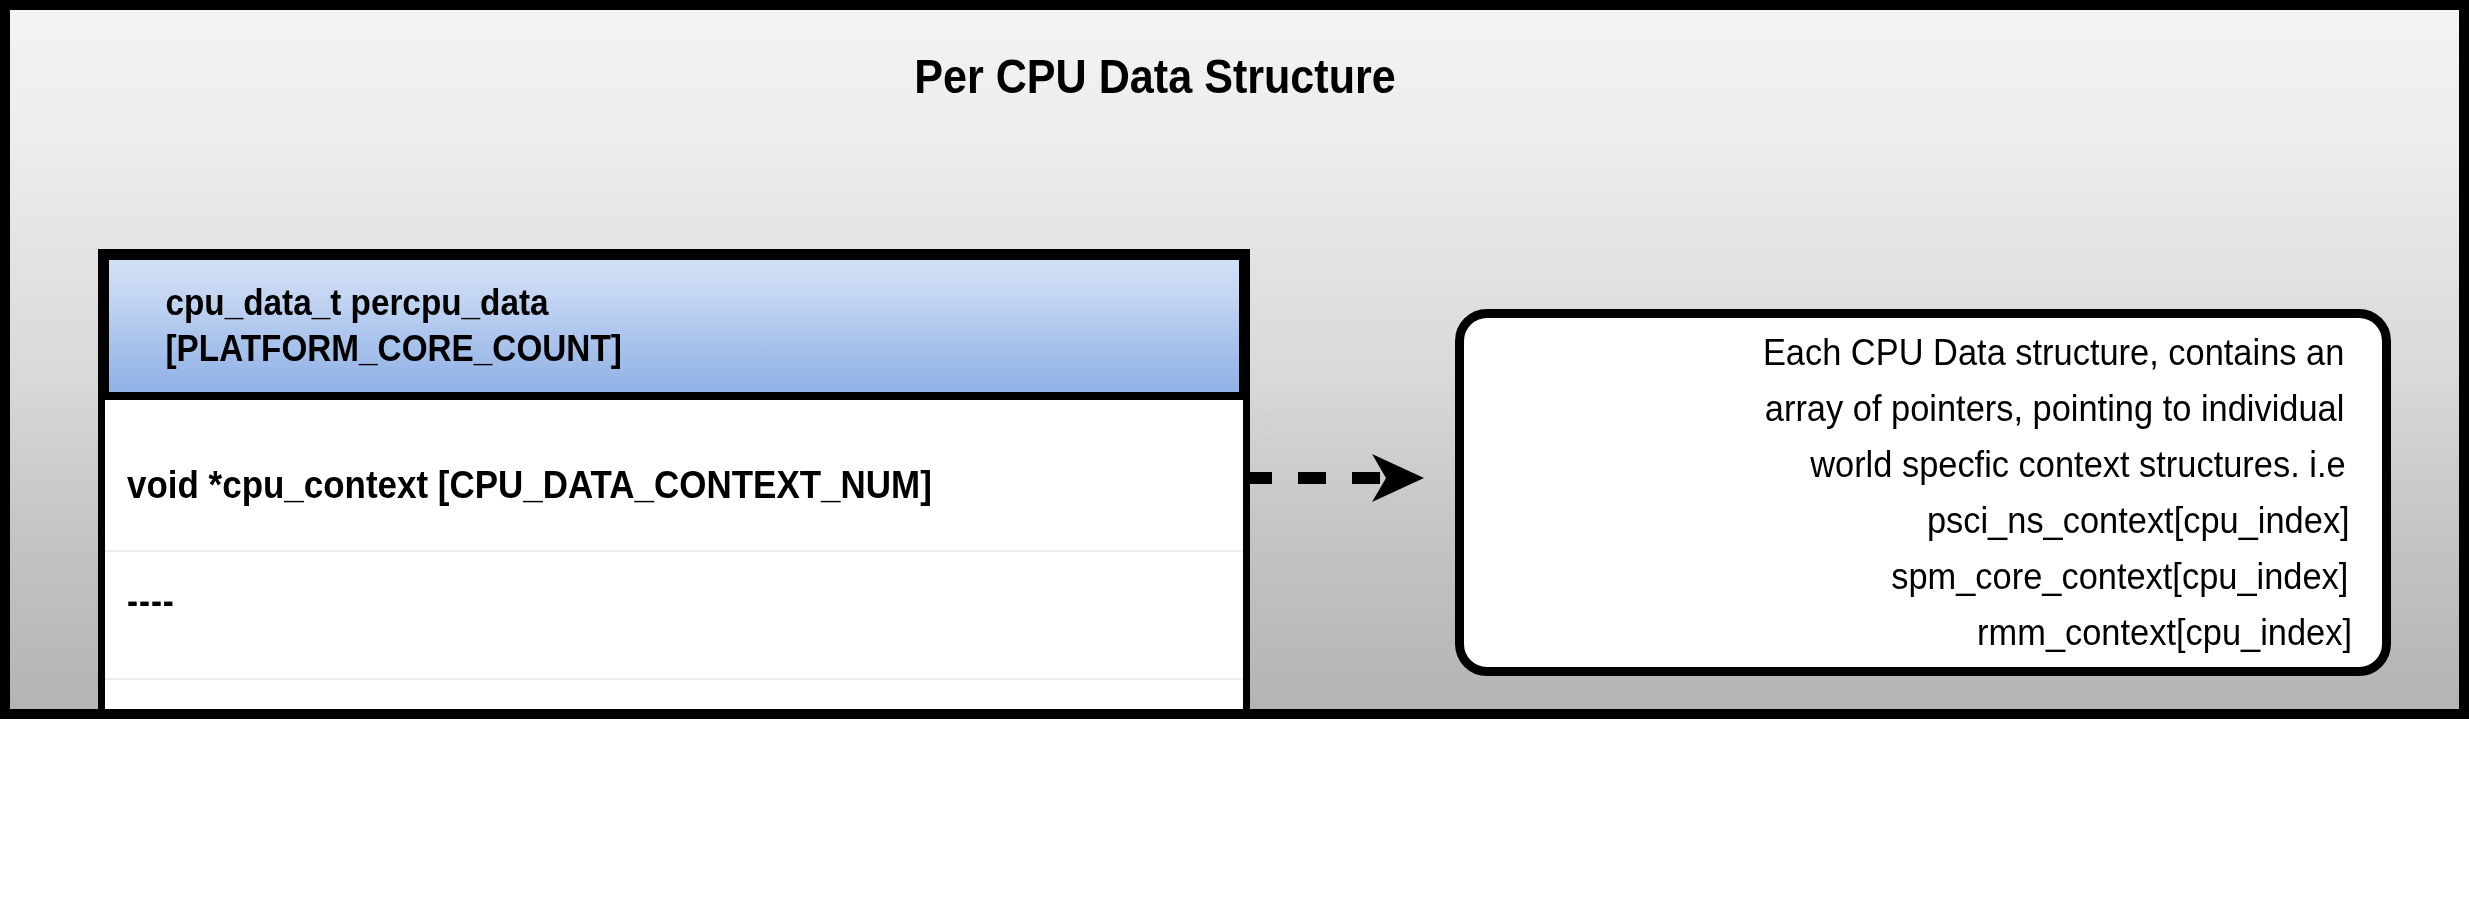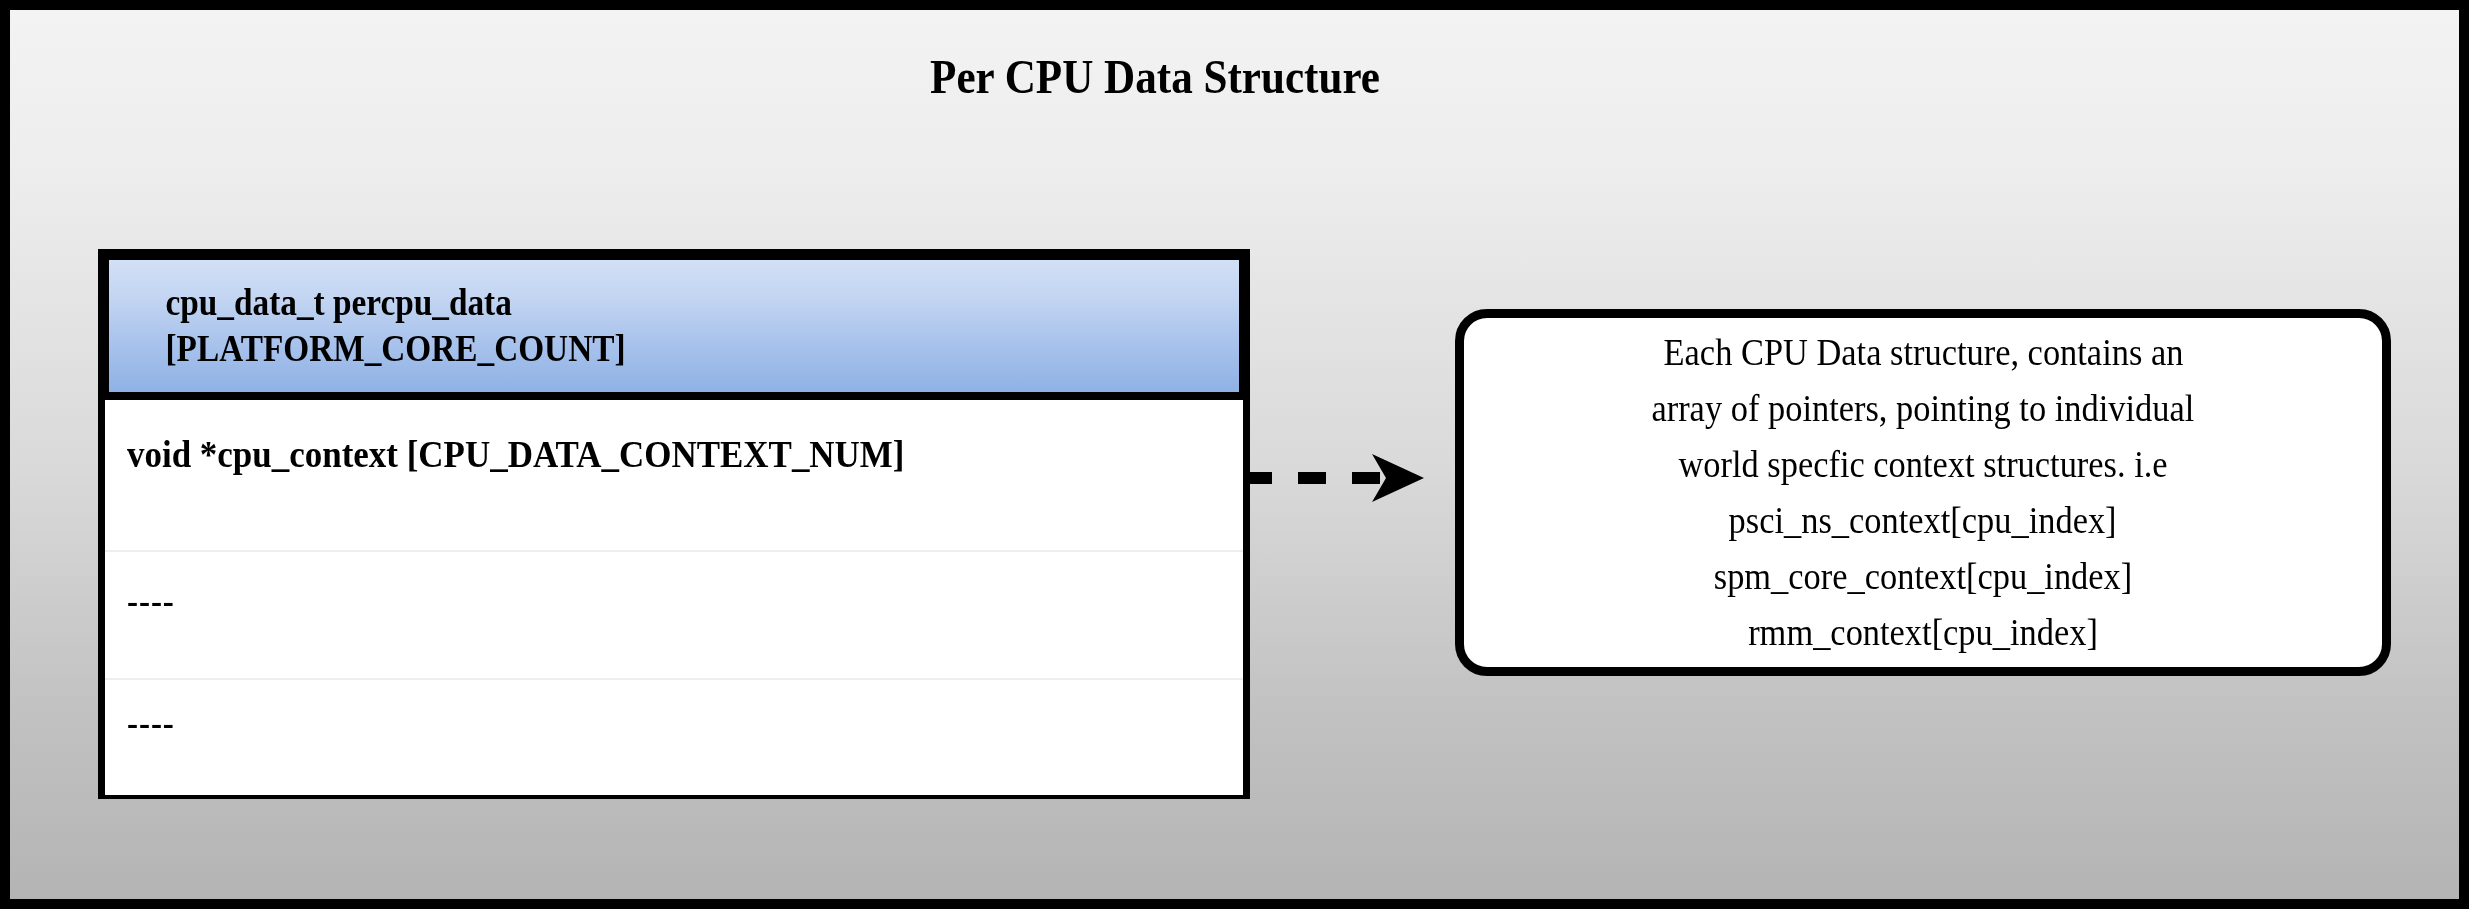--- a/index.html
+++ b/index.html
@@ -3,23 +3,23 @@
 <meta charset="utf-8">
 <style>
   html, body {
     margin: 0;
     padding: 0;
     background: #ffffff;
   }
   #canvas {
     position: relative;
     width: 2469px;
-    height: 909px;
+    height: 719px;
     overflow: hidden;
-    font-family: Liberation Serif, serif;
+    font-family: Liberation Sans, sans-serif;
     box-sizing: border-box;
     border: 10px solid #000000;
     background: linear-gradient(180deg, #f3f3f3 0%, #ededed 18%, #d9d9d9 52%, #c2c2c2 78%, #b4b4b4 100%);
   }
 
   
   #title {
     position: absolute;
     left: 0;
     top: 38px;
@@ -74,21 +74,21 @@
     background: #ffffff;
   }
   .struct-row {
     position: relative;
     box-sizing: border-box;
     padding-left: 22px;
     display: flex;
     align-items: center;
     background: #ffffff;
   }
-  .struct-row.r1 { height: 150px; align-items: flex-start; padding-top: 32px; }
+  .struct-row.r1 { height: 150px; align-items: center; padding-top: 20px; }
   .struct-row.r2 { height: 128px; border-top: 2px solid #eeeeee; align-items: flex-start; padding-top: 28px; }
   .struct-row.r3 { height: 115px; border-top: 2px solid #eeeeee; align-items: flex-start; padding-top: 22px; }
 
   .row-text {
     font-size: 38px;
     font-weight: bold;
     color: #000000;
     white-space: nowrap;
     transform: scaleX(0.92);
     transform-origin: left center;
@@ -113,21 +113,21 @@
     left: 1445px;
     top: 299px;
     width: 936px;
     height: 367px;
     box-sizing: border-box;
     border: 9px solid #000000;
     border-radius: 32px;
     background: #ffffff;
     display: flex;
     flex-direction: column;
-    align-items: center;
+    align-items: flex-end;
     justify-content: center;
     padding: 4px 16px;
   }
   .callout-line {
     font-size: 37px;
     font-weight: normal;
     color: #000000;
     line-height: 56px;
     text-align: center;
     white-space: nowrap;

